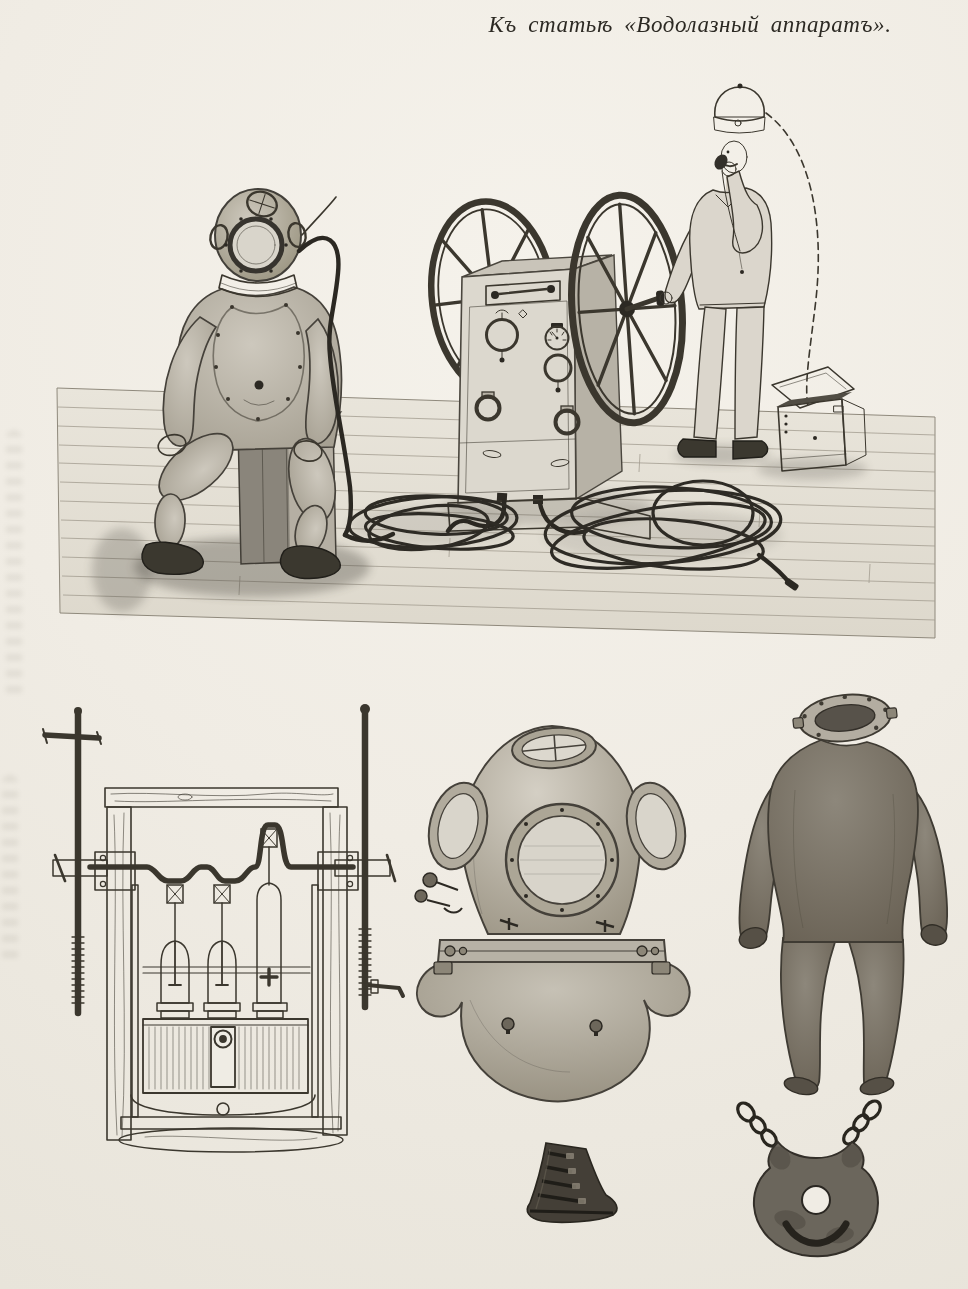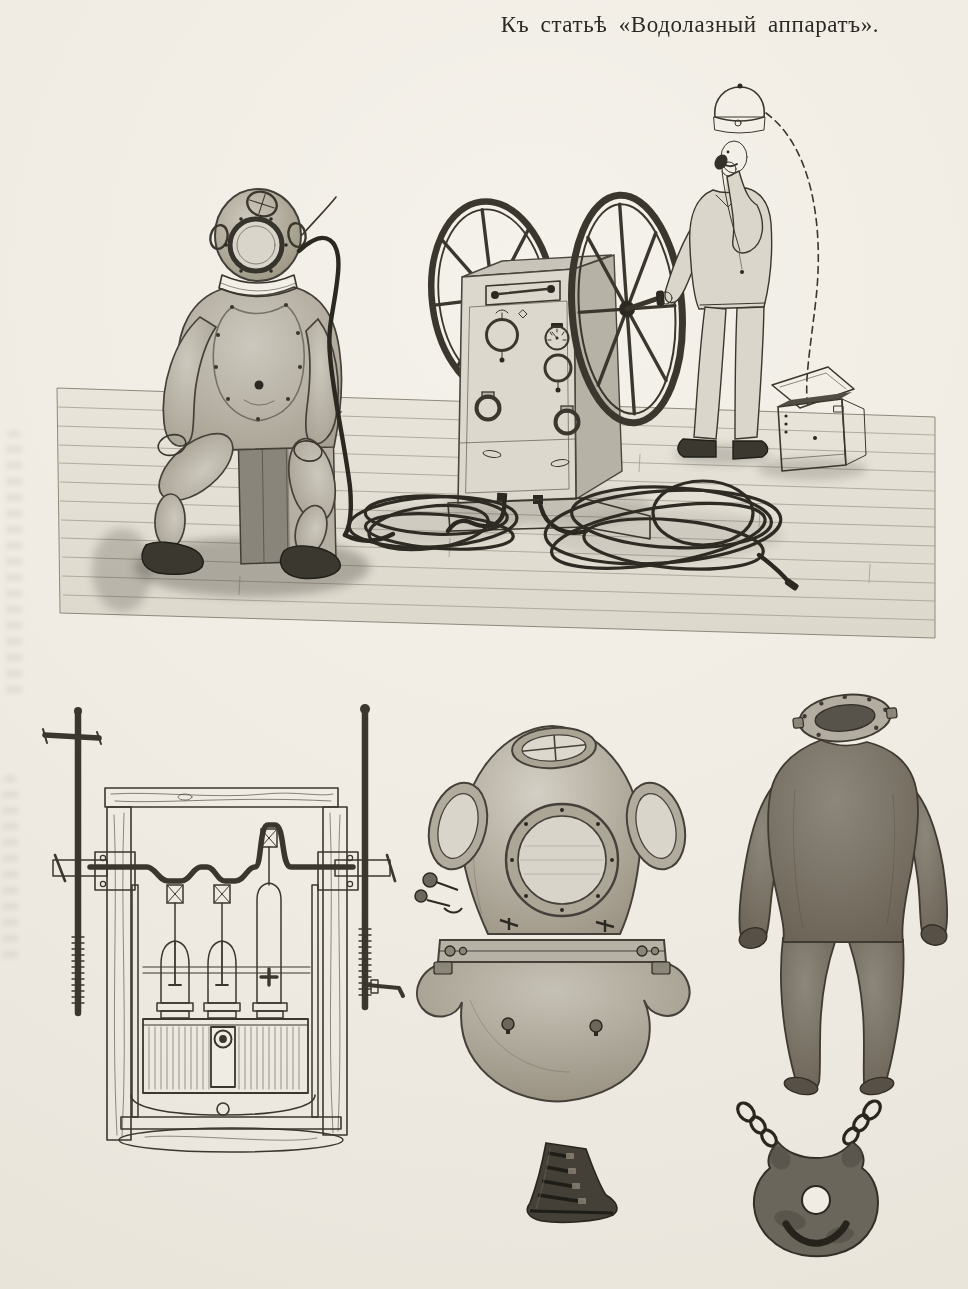--- a/index.html
+++ b/index.html
@@ -3,21 +3,21 @@
 <meta charset="utf-8">
 <style>
   html,body { margin:0; padding:0; }
   .page {
     position:relative; width:968px; height:1289px; overflow:hidden;
     background: radial-gradient(circle at 55% 22%, #f5f2eb 0%, var(--paper,#f0ece4) 50%, #e8e4da 100%);
     font-family:"Liberation Serif", serif;
   }
   .caption {
     position:absolute; top:12px; left:450px; width:480px;
-    font-size:23px; letter-spacing:.6px; word-spacing:5px;
+    font-style:italic; font-size:23px; letter-spacing:.6px; word-spacing:5px;
     color:var(--ink-dark,#2c2923); text-align:center; white-space:nowrap;
   }
   .bleed {
     position:absolute; filter:blur(2.5px); opacity:.10; pointer-events:none;
     background:repeating-linear-gradient(180deg, #6f6a5c 0 7px, transparent 7px 16px);
     width:16px; border-radius:8px;
   }
   .bleed.b1 { left:6px;  top:430px; height:270px; }
   .bleed.b2 { left:2px;  top:775px; height:190px; }
   svg.fig { position:absolute; overflow:visible; }

